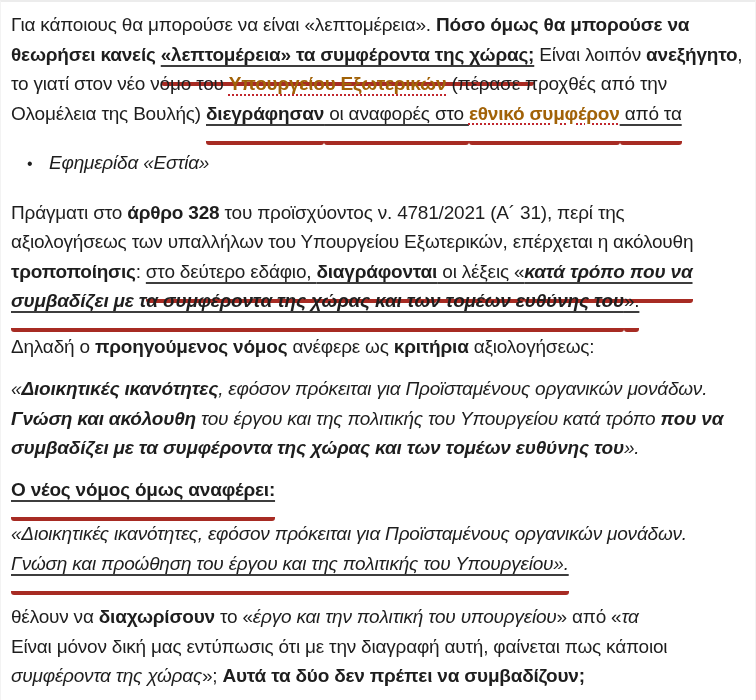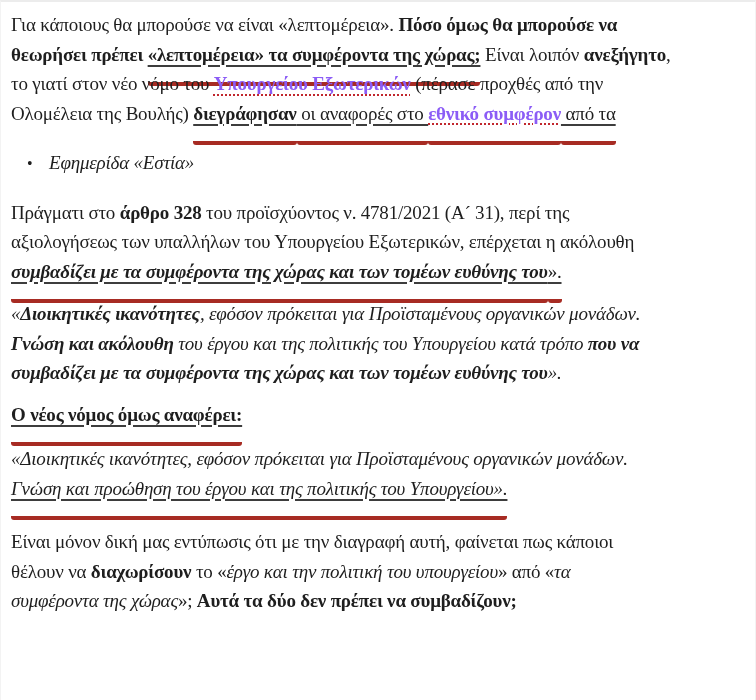--- a/index.html
+++ b/index.html
@@ -29,41 +29,40 @@
   .block[data-block="3"] { margin-top: 16px; }
   .block[data-block="4"] { margin-top: 13px; }
   .block[data-block="5"] { margin-top: 12px; }
   .block[data-block="6"] { margin-top: 15px; }
   .block[data-block="7"] { margin-top: 24px; }
   .line {
     height: 29.5px;
     line-height: 29.5px;
     font-size: 19px;
     white-space: nowrap;
-    font-family: Liberation Serif, serif;
   }
   .run { letter-spacing: -0.2px; }
   .b { font-weight: bold; }
   .i { font-style: italic; }
   
   .u {
     text-decoration: underline;
     text-decoration-thickness: 1.5px;
     text-underline-offset: 4px;
     text-decoration-color: #3d3d3d;
   }
   
   .m {
     padding-bottom: 17px;
     border-bottom: 4px solid #a72b23;
     border-radius: 0 0 3px 3px;
   }
   
   .l {
-    color: #8b5cf6;
+    color: #a16207;
     text-decoration: underline dotted;
     text-decoration-thickness: 2px;
     text-underline-offset: 4px;
     text-decoration-color: #c1272d;
     cursor: pointer;
   }
   .dot {
     display: inline-block;
     width: 22px;
     margin-left: 16px;
@@ -71,42 +70,46 @@
     font-size: 16px;
     font-style: normal;
   }
 </style>
 </head>
 <body>
 
 <div class="article">
     <div class="block" data-block="0">
       <div class="line"><span class="run">Για κάποιους θα μπορούσε να είναι «λεπτομέρεια». </span><span class="run b">Πόσο όμως θα μπορούσε να</span></div>
-      <div class="line"><span class="run b">θεωρήσει πρέπει </span><span class="run b u m">«λεπτομέρεια» τα συμφέροντα της χώρας;</span><span class="run"> Είναι λοιπόν </span><span class="run b">ανεξήγητο</span><span class="run">,</span></div>
+      <div class="line"><span class="run b">θεωρήσει κανείς </span><span class="run b u m">«λεπτομέρεια» τα συμφέροντα της χώρας;</span><span class="run"> Είναι λοιπόν </span><span class="run b">ανεξήγητο</span><span class="run">,</span></div>
       <div class="line"><span class="run">το γιατί στον νέο νόμο του </span><span class="run b l">Υπουργείου Εξωτερικών</span><span class="run"> (πέρασε προχθές από την</span></div>
       <div class="line"><span class="run">Ολομέλεια της Βουλής) </span><span class="run b u m">διεγράφησαν</span><span class="run u m"> οι αναφορές στο </span><span class="run b m l">εθνικό συμφέρον</span><span class="run u m"> από τα</span></div>
     </div>
     <div class="block" data-block="1">
       <div class="line"><span class="dot">•</span><span class="run i">Εφημερίδα «Εστία»</span></div>
     </div>
     <div class="block" data-block="2">
       <div class="line"><span class="run">Πράγματι στο </span><span class="run b">άρθρο 328</span><span class="run"> του προϊσχύοντος ν. 4781/2021 (Α´ 31), περί της</span></div>
       <div class="line"><span class="run">αξιολογήσεως των υπαλλήλων του Υπουργείου Εξωτερικών, επέρχεται η ακόλουθη</span></div>
+      <div class="line"><span class="run b">τροποποίησις</span><span class="run">: </span><span class="run u m">στο δεύτερο εδάφιο, </span><span class="run b u m">διαγράφονται</span><span class="run u m"> οι λέξεις «</span><span class="run b i u m">κατά τρόπο που να</span></div>
       <div class="line"><span class="run b i u m">συμβαδίζει με τα συμφέροντα της χώρας και των τομέων ευθύνης του</span><span class="run u m">».</span></div>
+    </div>
+    <div class="block" data-block="3">
+      <div class="line"><span class="run">Δηλαδή ο </span><span class="run b">προηγούμενος νόμος</span><span class="run"> ανέφερε ως </span><span class="run b">κριτήρια</span><span class="run"> αξιολογήσεως:</span></div>
     </div>
     <div class="block" data-block="4">
       <div class="line"><span class="run i">«</span><span class="run b i">Διοικητικές ικανότητες</span><span class="run i">, εφόσον πρόκειται για Προϊσταμένους οργανικών μονάδων.</span></div>
       <div class="line"><span class="run b i">Γνώση και ακόλουθη</span><span class="run i"> του έργου και της πολιτικής του Υπουργείου κατά τρόπο </span><span class="run b i">που να</span></div>
       <div class="line"><span class="run b i">συμβαδίζει με τα συμφέροντα της χώρας και των τομέων ευθύνης του</span><span class="run i">».</span></div>
     </div>
     <div class="block" data-block="5">
       <div class="line"><span class="run b u m">Ο νέος νόμος όμως αναφέρει:</span></div>
     </div>
     <div class="block" data-block="6">
       <div class="line"><span class="run i">«Διοικητικές ικανότητες, εφόσον πρόκειται για Προϊσταμένους οργανικών μονάδων.</span></div>
       <div class="line"><span class="run i u m">Γνώση και προώθηση του έργου και της πολιτικής του Υπουργείου».</span></div>
     </div>
     <div class="block" data-block="7">
+      <div class="line"><span class="run">θέλουν να </span><span class="run b">διαχωρίσουν</span><span class="run"> το «</span><span class="run i">έργο και την πολιτική του υπουργείου</span><span class="run">» από «</span><span class="run i">τα</span></div>
       <div class="line"><span class="run">Είναι μόνον δική μας εντύπωσις ότι με την διαγραφή αυτή, φαίνεται πως κάποιοι</span></div>
-      <div class="line"><span class="run">θέλουν να </span><span class="run b">διαχωρίσουν</span><span class="run"> το «</span><span class="run i">έργο και την πολιτική του υπουργείου</span><span class="run">» από «</span><span class="run i">τα</span></div>
       <div class="line"><span class="run i">συμφέροντα της χώρας</span><span class="run">»; </span><span class="run b">Αυτά τα δύο δεν πρέπει να συμβαδίζουν;</span></div>
     </div>
   </div>
 
 </body></html>

